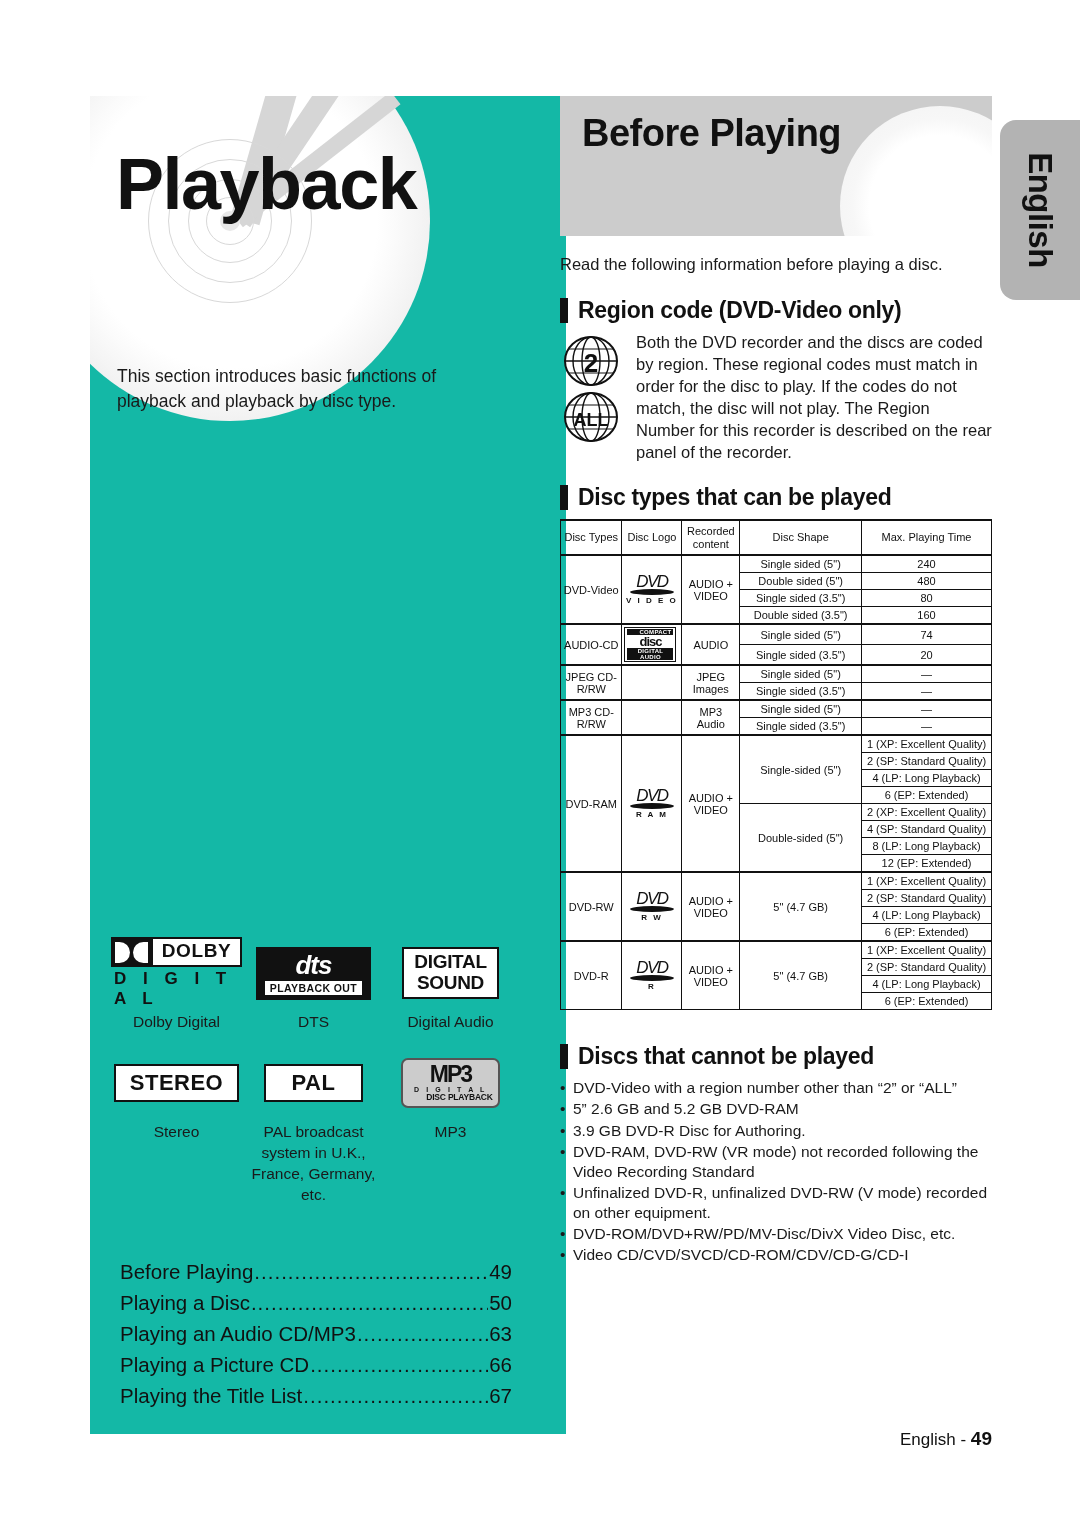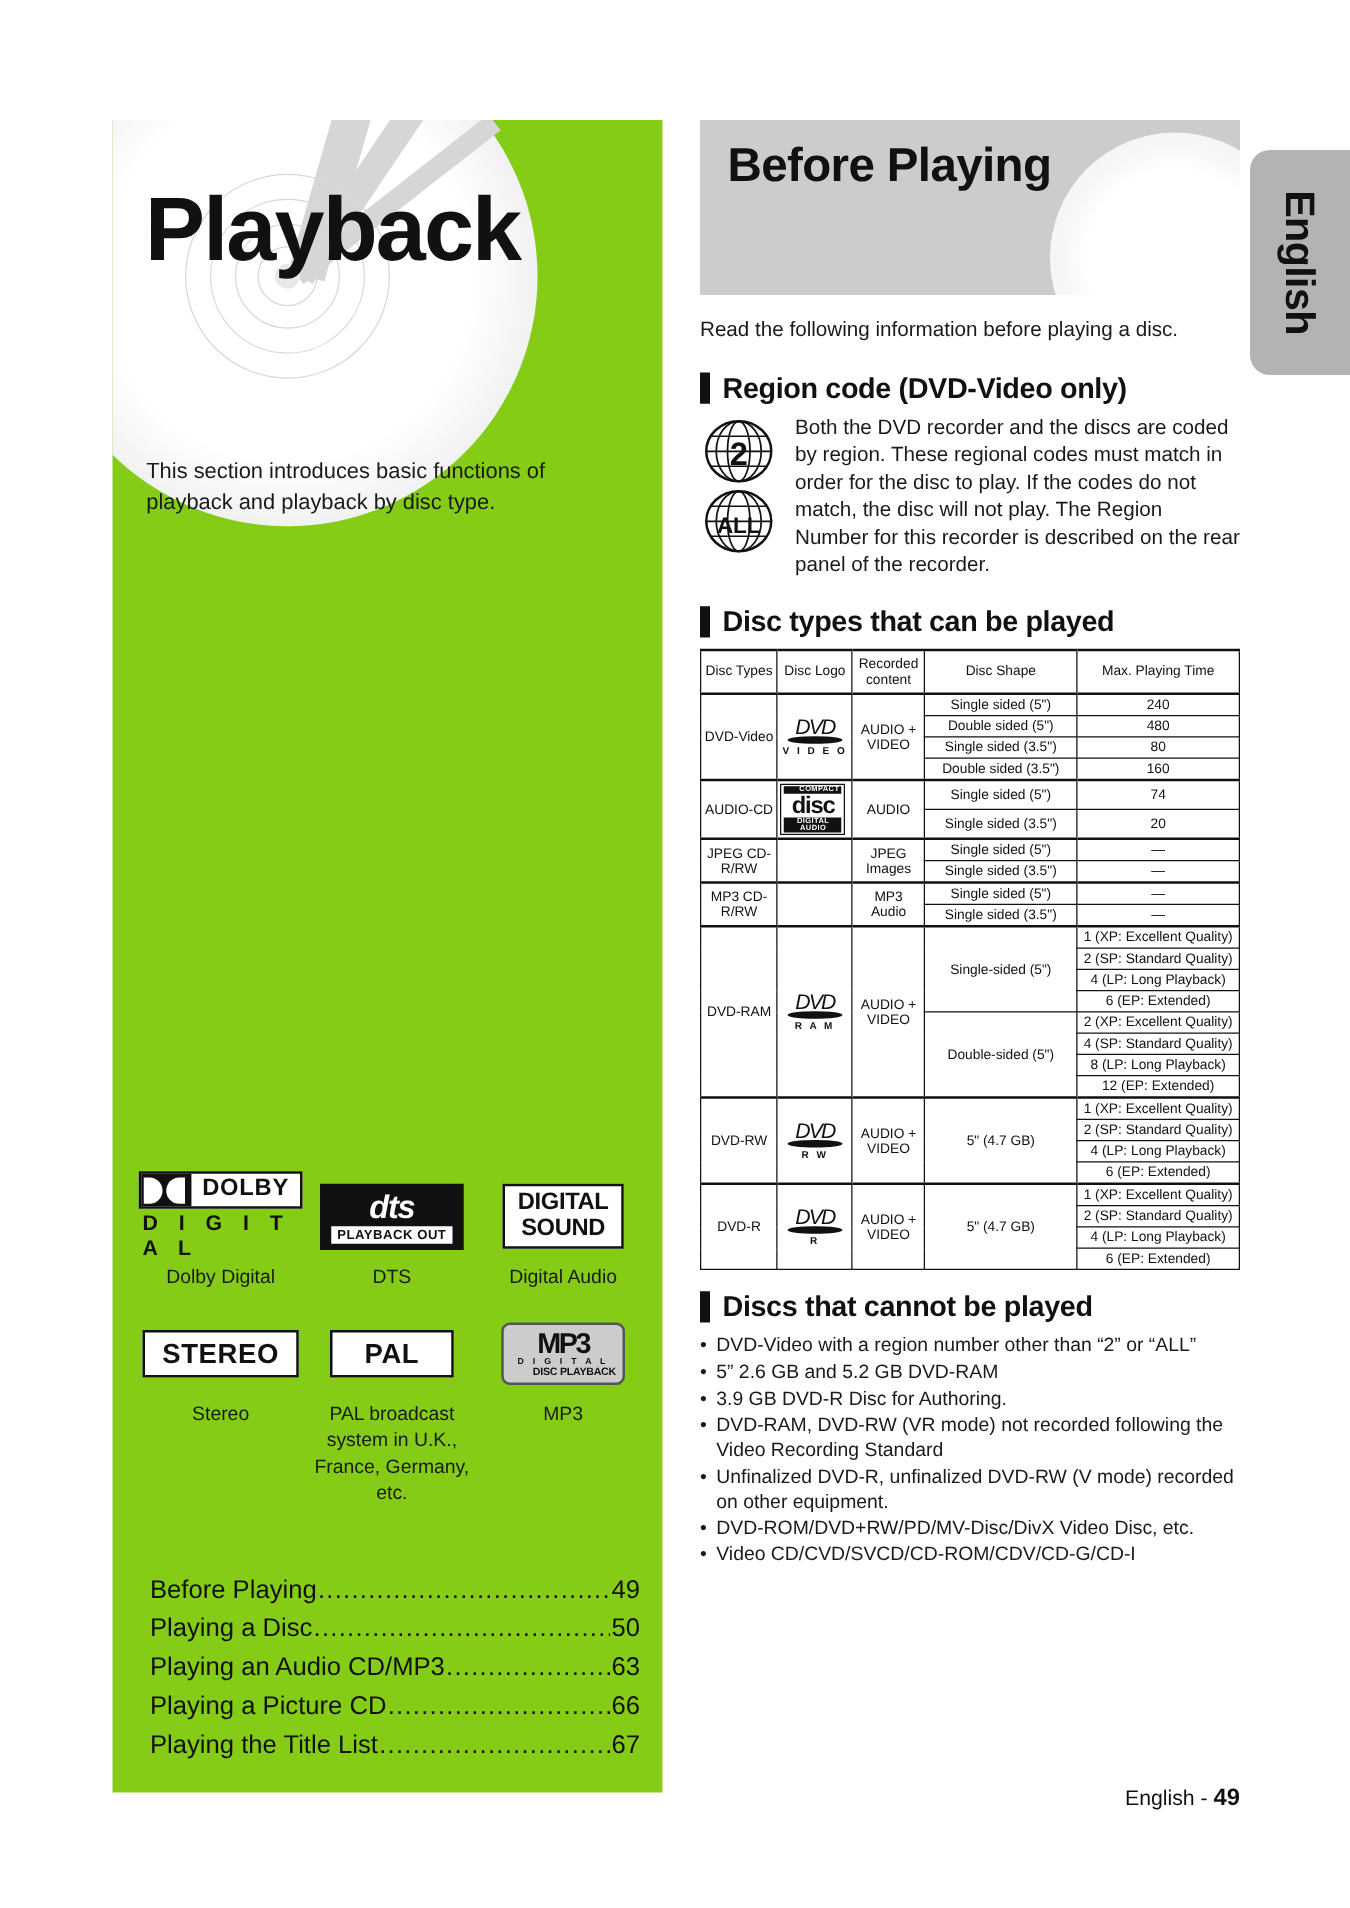--- a/index.html
+++ b/index.html
@@ -8,22 +8,22 @@
     background: #ffffff;
     font-family: "Liberation Sans", sans-serif;
     color: #111111;
     overflow: hidden;
   }
   .page { position: relative; width: 1080px; height: 1526px; }
 
   
   .left-panel {
     position: absolute; left: 90px; top: 96px;
-    width: 440px; height: 1338px;
-    background: #84cc16;
+    width: 476px; height: 1338px;
+    background: #14b8a6;
     overflow: hidden;
   }
   .disc-art {
     position: absolute; left: -60px; top: -75px;
     width: 420px; height: 420px;
     pointer-events: none;
   }
   .disc-art .ring {
     position: absolute; border-radius: 50%;
   }
@@ -175,21 +175,21 @@
   .dvdlogo .ell {
     width: 44px; height: 6px; background:#111; border-radius: 50%; margin-top: -1px;
   }
   .dvdlogo .sub {
     font-size: 8px; font-weight: bold; letter-spacing: 2px; margin-top: 1px; color:#111;
   }
   .cdlogo {
     border: 1.5px solid #111; padding: 1px 2px; display:flex; flex-direction:column; align-items:center; width:52px;
   }
   .cdlogo .cdtop { font-size: 6px; font-weight:bold; background:#111; color:#fff; width:100%; text-align:right; padding-right:2px; letter-spacing:.3px;}
-  .cdlogo .cdmid { font-size: 19px; font-weight: bold; letter-spacing:-1px; line-height:1; color:#111; }
+  .cdlogo .cdmid { font-size: 13px; font-weight: bold; letter-spacing:-1px; line-height:1; color:#111; }
   .cdlogo .cdbot { font-size: 6px; font-weight:bold; background:#111; color:#fff; width:100%; text-align:center; letter-spacing:.3px;}
 
   .bullets { margin-top: 6px; font-size: 15.5px; line-height: 1.3; color:#1a1a1a; }
   .bullet { display:flex; margin-bottom: 1px; }
   .bullet .dot { flex: 0 0 13px; }
   .bullet .btxt { flex: 1 1 auto; }
 
   .footer {
     position: absolute; left: 560px; top: 1428px; width: 432px;
     text-align: right; font-size: 17px; color:#111;
@@ -530,21 +530,21 @@
           </tr>
           <tr>
             <td class="col-time qual">4 (LP: Long Playback)</td>
           </tr>
           <tr class="tbl-bottom">
             <td class="col-time qual">6 (EP: Extended)</td>
           </tr>
         </tbody>
     </table>
 
-    <div class="sec-head" style="margin-top:16px;">
+    <div class="sec-head" style="margin-top:33px;">
       <div class="sec-bar"></div>
       <div class="sec-text">Discs that cannot be played</div>
     </div>
     <div class="bullets" id="cannot-bullets">
         <div class="bullet">
           <span class="dot">•</span>
           <span class="btxt">DVD-Video with a region number other than “2” or “ALL”</span>
         </div>
         <div class="bullet">
           <span class="dot">•</span>

